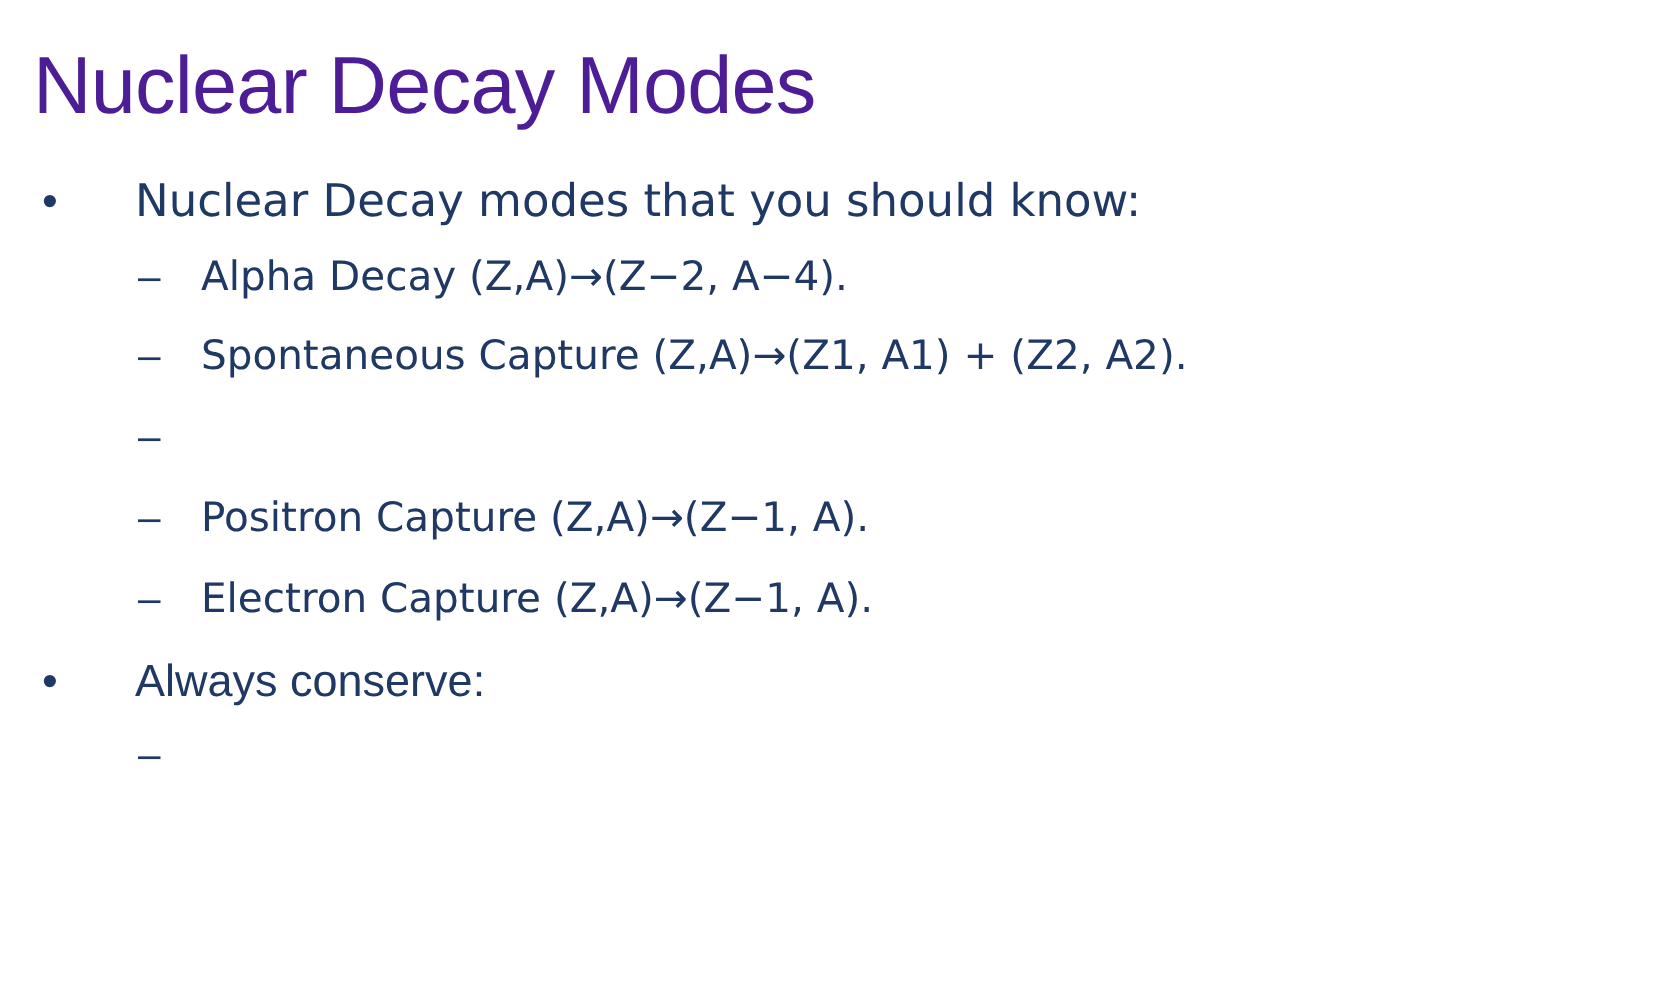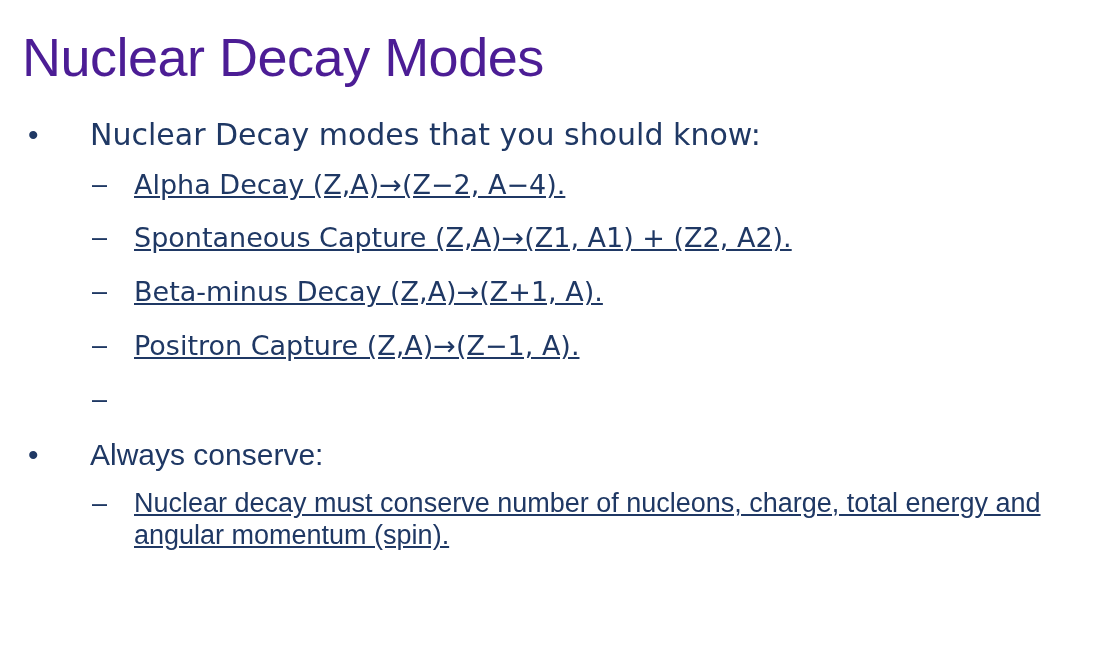--- a/index.html
+++ b/index.html
@@ -73,21 +73,20 @@
   .lvl2 .bullet {
     width: 42px;
     flex: 0 0 42px;
     font-size: 27px;
     line-height: 1.18;
     color: #1f3864;
   }
   .lvl2 .text {
     flex: 1 1 auto;
     padding-right: 28px;
-    text-decoration: underline;
   }
   .tight {
     margin-bottom: 0;
   }
   .group-gap {
     margin-top: 16px;
   }
   .arrow {
     font-family: "DejaVu Sans", sans-serif;
   }
@@ -111,36 +110,35 @@
       <span class="text arrow">Alpha Decay (Z,A)→(Z−2, A−4).</span>
     </div>
 
     <div class="lvl2">
       <span class="bullet">–</span>
       <span class="text arrow">Spontaneous Capture (Z,A)→(Z1, A1) + (Z2, A2).</span>
     </div>
 
     <div class="lvl2">
       <span class="bullet">–</span>
-      <span class="text arrow">Beta-minus Decay (Z,A)→(Z+1, A).</span>
     </div>
 
     <div class="lvl2">
       <span class="bullet">–</span>
       <span class="text arrow">Positron Capture (Z,A)→(Z−1, A).</span>
     </div>
 
     <div class="lvl2">
       <span class="bullet">–</span>
+      <span class="text arrow">Electron Capture (Z,A)→(Z−1, A).</span>
     </div>
 
     <div class="lvl1">
       <span class="bullet">•</span>
       <span class="text">Always conserve:</span>
     </div>
 
     <div class="lvl2 tight group-gap">
       <span class="bullet">–</span>
-      <span class="text">Nuclear decay must conserve number of nucleons, charge, total energy and angular momentum (spin).</span>
     </div>
 
   </div>
 </div>
 
 </body></html>

